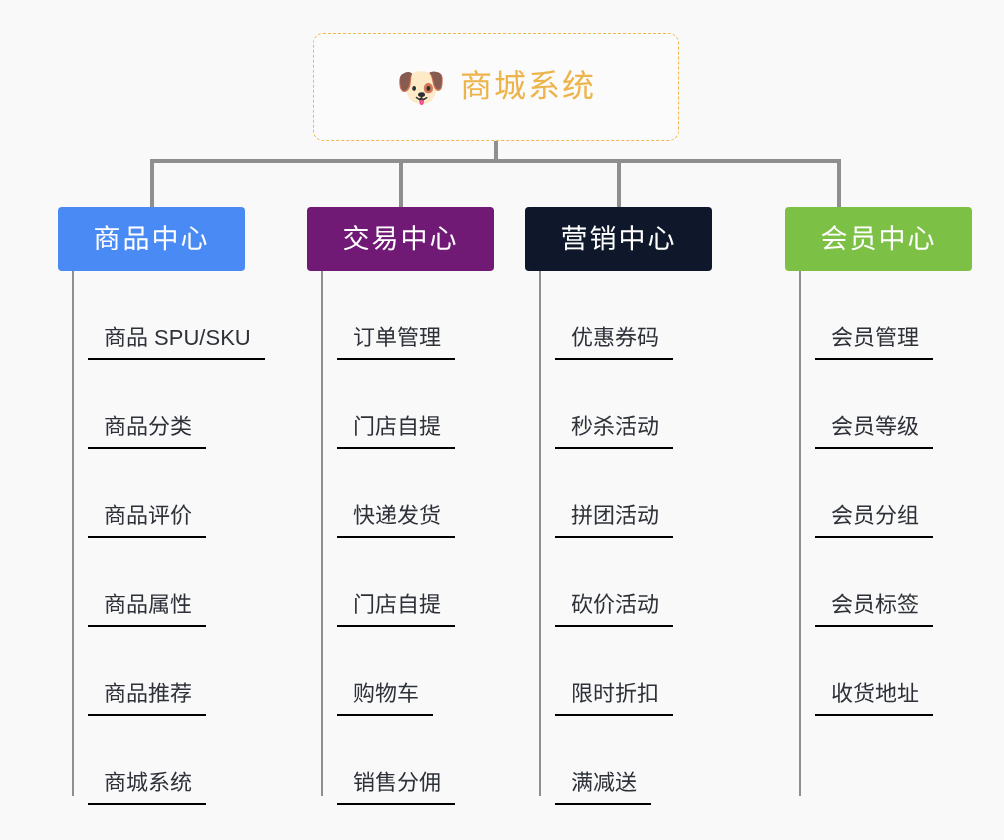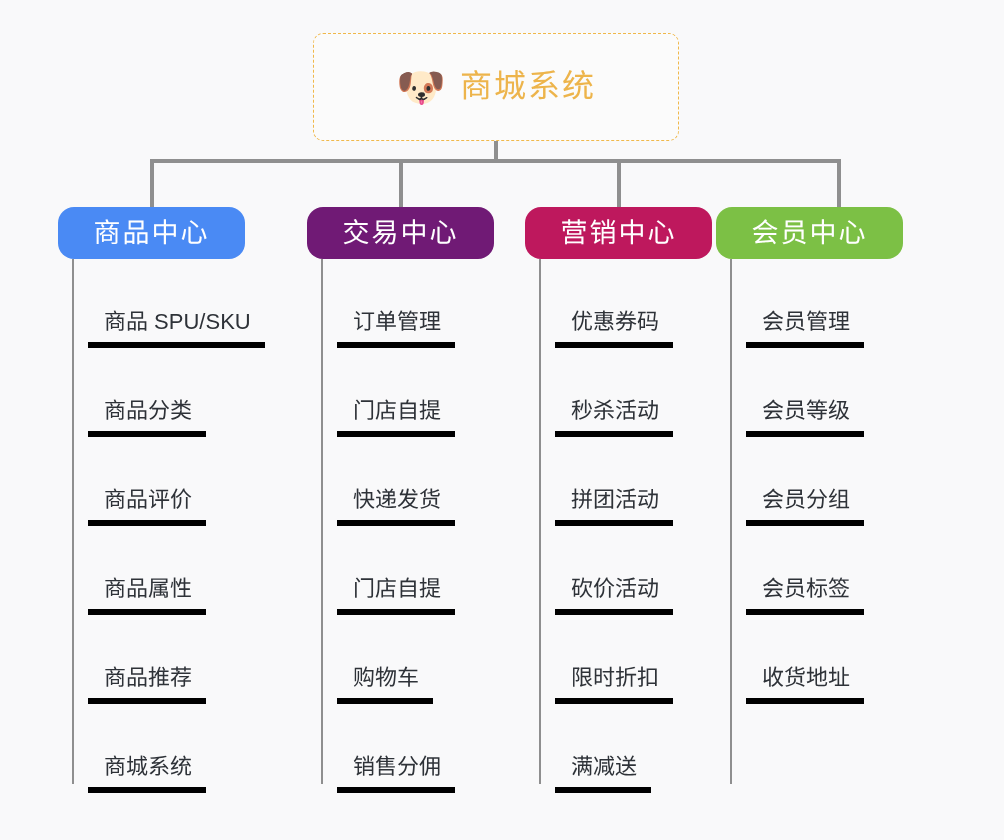--- a/index.html
+++ b/index.html
@@ -63,26 +63,26 @@
 
   
   .column {
     position: absolute;
     top: 207px;
     width: 187px;
   }
   .col-1 { left: 58px; }
   .col-2 { left: 307px; }
   .col-3 { left: 525px; }
-  .col-4 { left: 716px; text-align: center; }
+  .col-4 { left: 785px; text-align: center; }
 
   .cat-box {
     width: 187px;
-    height: 52px;
-    border-radius: 16px;
+    height: 64px;
+    border-radius: 4px;
     display: flex;
     align-items: center;
     justify-content: center;
     box-sizing: border-box;
   }
   .cat-label {
     color: #ffffff;
     font-size: 27px;
     letter-spacing: 2px;
     white-space: nowrap;
@@ -110,21 +110,21 @@
     align-items: flex-end;
     padding-left: 46px;
   }
   .leaf-text {
     position: relative;
     font-size: 22px;
     color: #2e3238;
     white-space: nowrap;
     line-height: 1;
     padding-bottom: 9px;
-    border-bottom: 6px solid #000000;
+    border-bottom: 2px solid #000000;
     padding-right: 14px;
     margin-left: -16px;
     padding-left: 16px;
   }
 </style>
 </head>
 <body style="background: rgb(249, 249, 250);">
 
 <div id="diagram">
 
@@ -188,21 +188,21 @@
       <div class="leaf">
           <span class="leaf-text">购物车</span>
         </div>
       <div class="leaf">
           <span class="leaf-text">销售分佣</span>
         </div>
     </div>
   </div>
 
   <div class="column col-3">
-    <div class="cat-box" style="background: #be185d;">
+    <div class="cat-box" style="background: #0f172a;">
       <span class="cat-label">营销中心</span>
     </div>
     <div class="leaves">
       <div class="leaf-trunk" style="height: 525px;"></div>
       <div class="leaf">
           <span class="leaf-text">优惠券码</span>
         </div>
       <div class="leaf">
           <span class="leaf-text">秒杀活动</span>
         </div>

